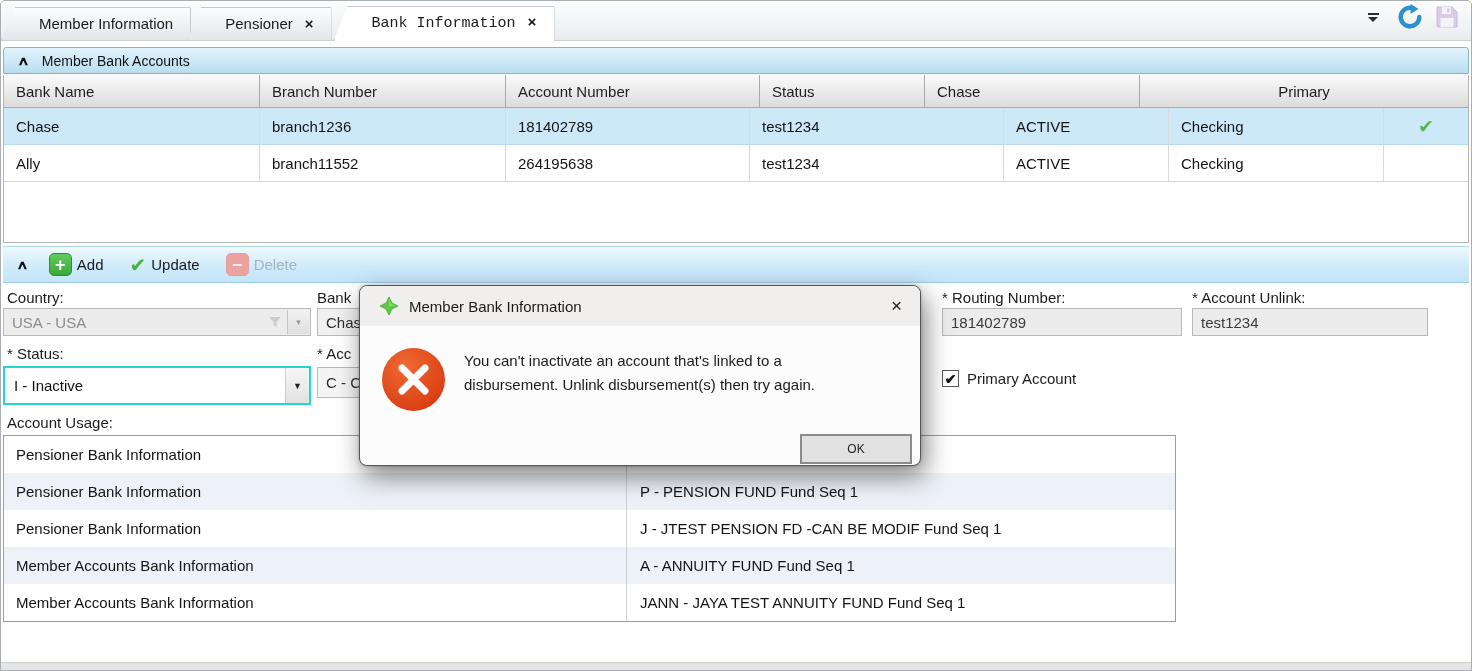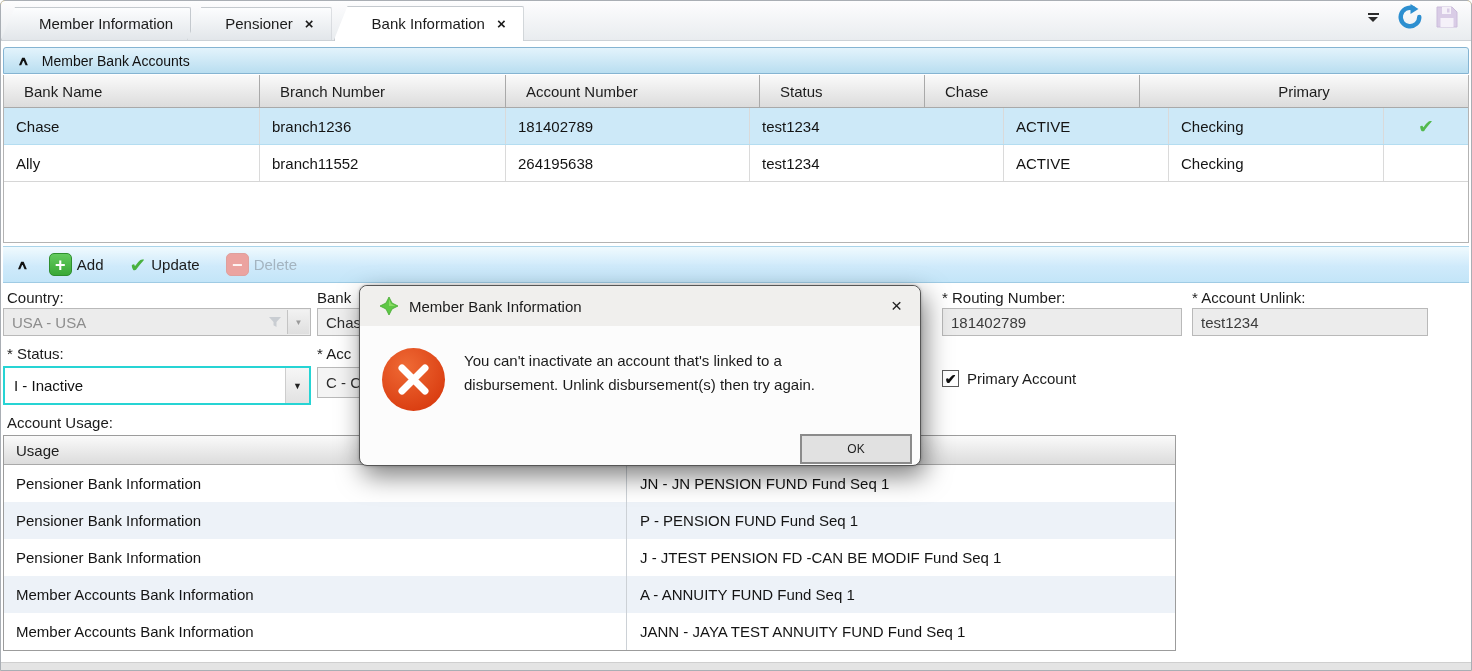--- a/index.html
+++ b/index.html
@@ -10,21 +10,21 @@
   
   .tabbar { position:absolute; top:0; left:0; right:0; height:40px;
             background:linear-gradient(#fdfdfe,#e9ecef); border-bottom:1px solid #cdd2d7;
             display:flex; align-items:flex-end; }
   .tab { position:relative; height:33px; display:flex; align-items:center; gap:12px;
          padding:0 18px 0 24px; cursor:pointer; }
   .tab .tab-bg { position:absolute; inset:0; left:-14px;
          background:linear-gradient(#fcfdfe,#e2e6ea); border:1px solid #c4c9ce; border-bottom:none;
          clip-path:polygon(14px 0,100% 0,100% 100%,0 100%); border-radius:4px 2px 0 0; }
   .tab.active .tab-bg { background:#ffffff; border-color:#c4c9ce; }
-  .tab.active { height:35px; z-index:2; margin-bottom:-1px; }
+  .tab.active { height:35px; z-index:2; margin-bottom:-1px;font-family:Liberation Mono, monospace; }
   .tab-label { position:relative; z-index:1; font-size:15px; color:#1b1b1b; white-space:nowrap; }
   .tab-close { position:relative; z-index:1; font-size:15px; font-weight:bold; color:#1b1b1b; line-height:1; }
   .tabbar-spacer { flex:1; }
   .tabbar-icons { display:flex; align-items:center; gap:9px; margin:0 10px 7px 0; align-self:center; }
   .icon-btn { width:28px; height:26px; display:flex; align-items:center; justify-content:center; cursor:pointer; }
   .pin-icon { display:flex; flex-direction:column; align-items:center; }
   .pin-icon .bar { width:11px; height:2px; background:#2b2b2b; margin-bottom:2px; }
   .pin-icon .tri { width:0; height:0; border-left:5px solid transparent; border-right:5px solid transparent; border-top:5px solid #2b2b2b; }
 
   
@@ -43,21 +43,21 @@
   .del-box { width:23px; height:23px; border-radius:5px; background:#eba3a0; border:1px solid #dfa09d;
              color:#fdf3f3; font-size:18px; font-weight:bold; display:flex; align-items:center; justify-content:center; line-height:1; }
   .tool-item.disabled { cursor:default; }
   .tool-item.disabled .tool-label { color:#a4b4c0; }
 
   
   .grid { position:absolute; left:2px; right:2px; top:34px; height:168px;
           border:1px solid #b3b3b3; border-top:none; background:#fff; font-size:15px; }
   .grid-header { display:flex; height:33px; background:linear-gradient(#fafafa,#dcdcdc);
           border-bottom:1px solid #a9a9a9; color:#1d1d1d; }
-  .grid-header .cell { border-right:1px solid #a9a9a9; display:flex; align-items:center; padding-left:20px; }
+  .grid-header .cell { border-right:1px solid #a9a9a9; display:flex; align-items:center; padding-left:12px; }
   .grid-row { display:flex; height:37px; border-bottom:1px solid #d6d6d6; color:#141414; }
   .grid-row .cell { border-right:1px solid #dadada; display:flex; align-items:center; padding-left:12px; overflow:hidden; white-space:nowrap; }
   .grid-row.selected { background:#cde9f8; border-bottom-color:#b4ddf1; }
   .c-bank{width:256px;} .c-branch{width:246px;} .c-routing{width:244px;}
   .c-account{width:254px;} .c-status{width:165px;} .c-type{width:215px;}
   .c-primary{flex:1; justify-content:center !important; padding-left:0 !important; border-right:none !important;}
   .primary-check { color:#53b94e; font-size:19px; }
 
   
   .flabel { position:absolute; font-size:15px; color:#1b1b1b; white-space:nowrap; }
@@ -239,24 +239,20 @@
     <div class="field" style="left:316px; top:326px; width:286px; height:31px; background:#f4f4f4; color:#2e2e2e;">
       <span>C - C</span>
     </div>
     <div class="checkbox-row" style="left:941px; top:329px;">
       <span class="checkbox">✔</span>
       <span>Primary Account</span>
     </div>
 
     <span class="flabel" style="left:6px; top:373px;">Account Usage:</span>
     <div class="usage-table">
-      <div class="usage-header">
-        <div class="ucell1">Usage</div>
-        <div class="ucell2"></div>
-      </div>
       <div class="usage-row">
         <div class="ucell1">Pensioner Bank Information</div>
         <div class="ucell2">JN - JN PENSION FUND Fund Seq 1</div>
       </div>
       <div class="usage-row alt">
         <div class="ucell1">Pensioner Bank Information</div>
         <div class="ucell2">P - PENSION FUND Fund Seq 1</div>
       </div>
       <div class="usage-row">
         <div class="ucell1">Pensioner Bank Information</div>

